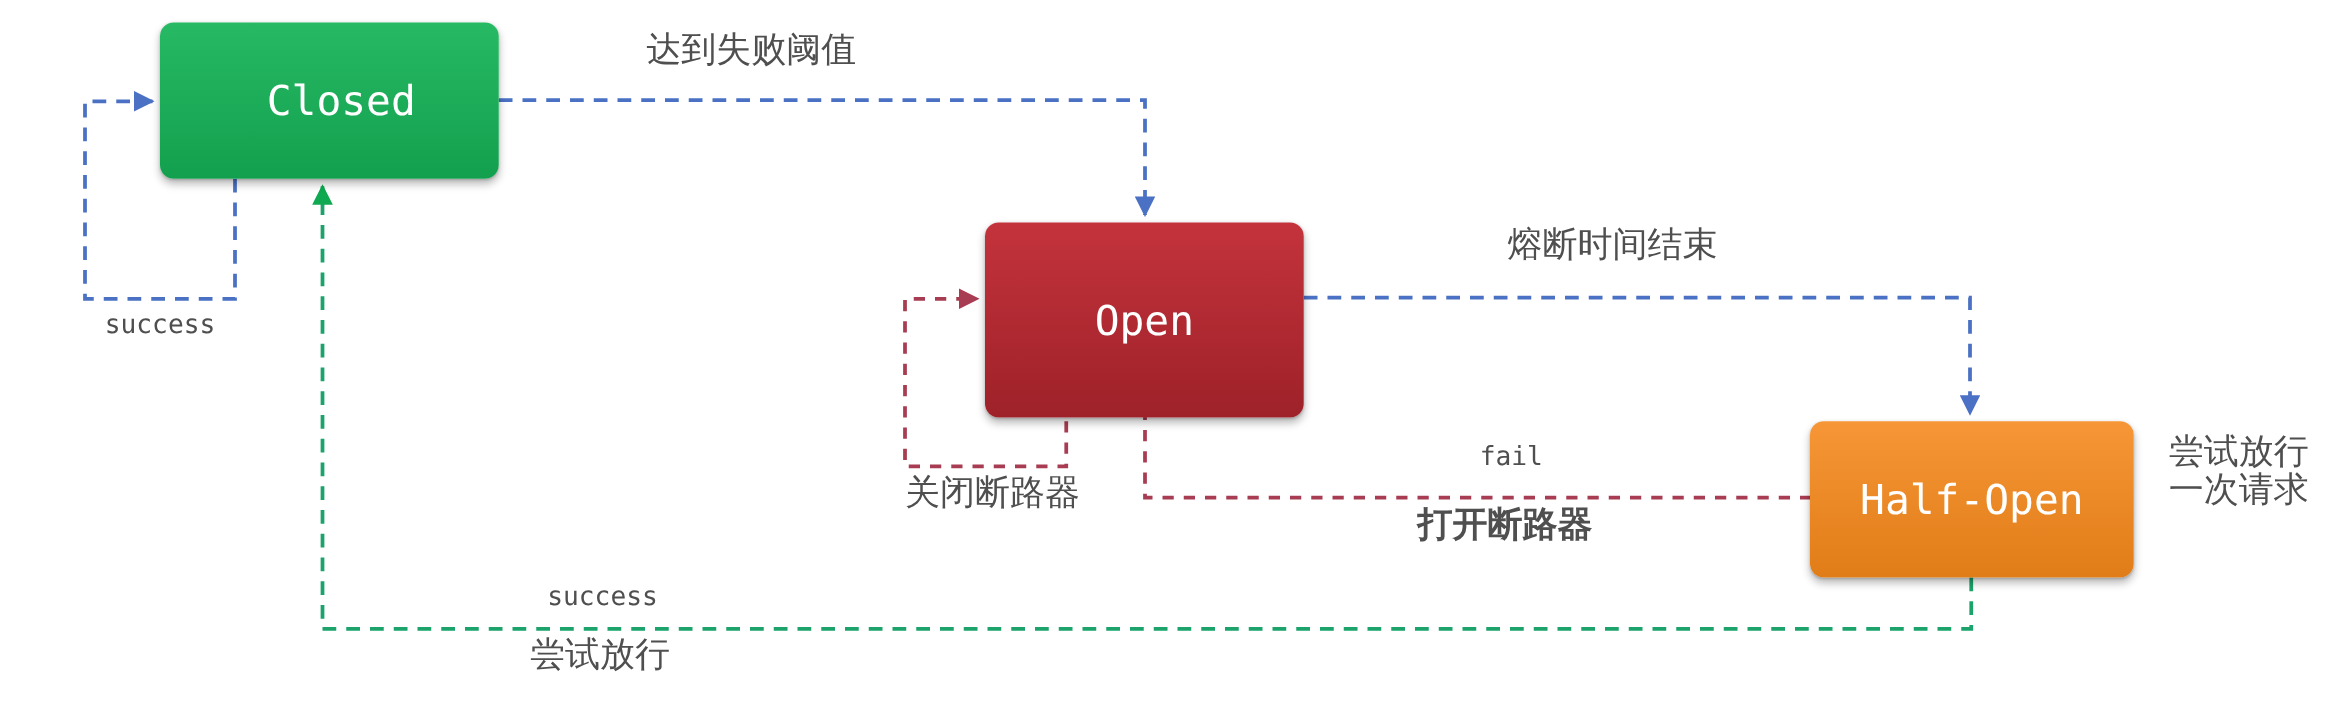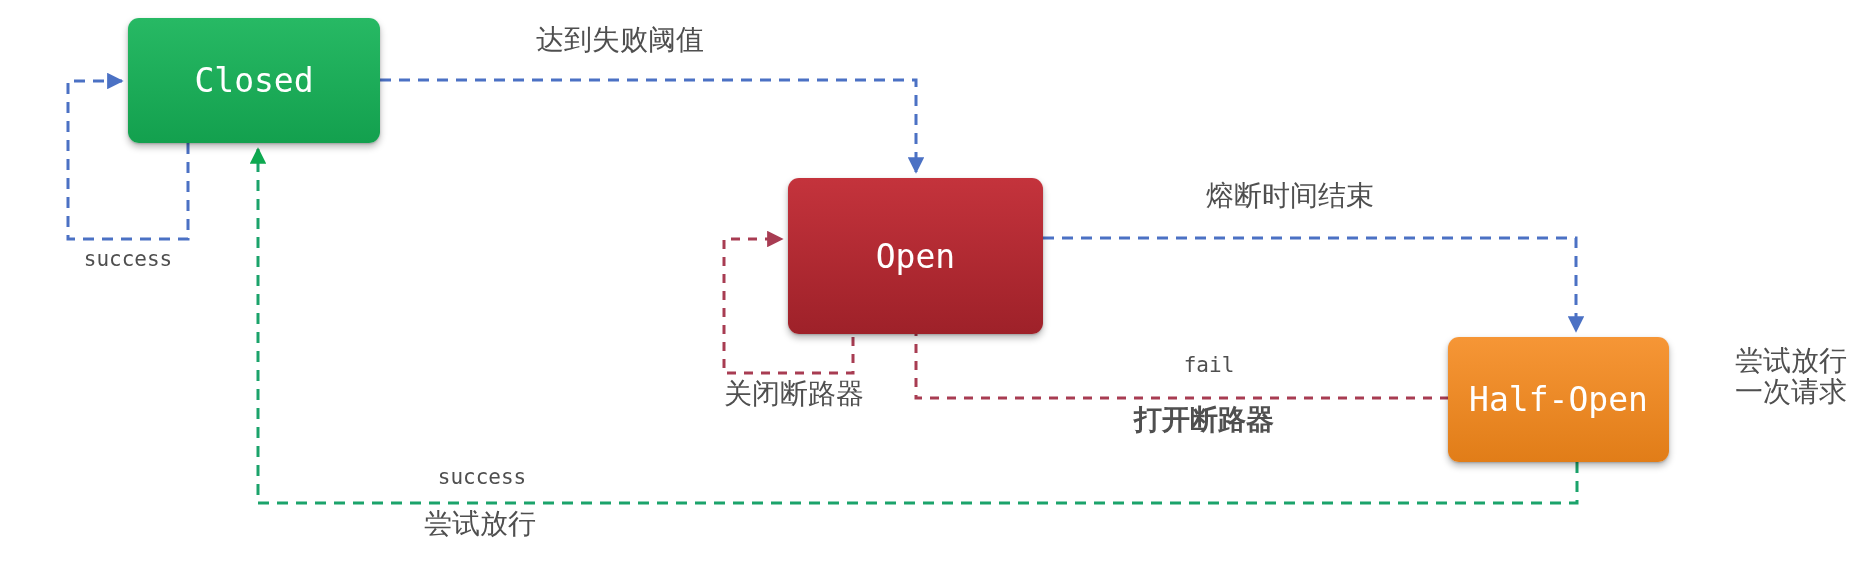--- a/index.html
+++ b/index.html
@@ -40,44 +40,45 @@
     align-items: center;
     justify-content: center;
     color: var(--state-text);
     font-family: "DejaVu Sans Mono", "Liberation Mono", monospace;
     font-size: 33px;
     box-shadow: 0 4px 7px rgba(0,0,0,0.28), 0 1px 2px rgba(0,0,0,0.18);
   }
   #state-closed {
     left: 128px; top: 18px; width: 252px; height: 125px;
     background: linear-gradient(180deg, var(--closed-top), var(--closed-bottom));
+    padding-left: 19px;
   }
   #state-open {
     left: 788px; top: 178px; width: 255px; height: 156px;
     background: linear-gradient(180deg, var(--open-top), var(--open-bottom));
   }
   #state-half-open {
-    left: 1448px; top: 337px; width: 221px; height: 125px;
+    left: 1448px; top: 337px; width: 259px; height: 125px;
     background: linear-gradient(180deg, var(--half-open-top), var(--half-open-bottom));
   }
 
   .lbl {
     position: absolute;
     color: var(--text);
     font-size: 28px;
     white-space: nowrap;
     transform: translateX(-50%);
     line-height: 1.1;
   }
   .mono {
     font-family: "DejaVu Sans Mono", "Liberation Mono", monospace;
     font-size: 21px;
   }
   #lbl-success-self   { left: 128px;  top: 248px; }
-  #lbl-reach-threshold{ left: 620px;  top: 25px;  }
+  #lbl-reach-threshold{ left: 601px;  top: 25px;  }
   #lbl-fast-fail      { left: 794px;  top: 379px; }
   #lbl-break-time-end { left: 1290px; top: 181px; }
   #lbl-fail           { left: 1209px; top: 354px; }
   #lbl-open-breaker   { left: 1204px; top: 405px; font-weight: bold; }
   #lbl-success-bottom { left: 482px;  top: 466px; }
   #lbl-close-breaker  { left: 480px;  top: 509px; }
   #lbl-note {
     position: absolute;
     left: 1735px; top: 345px;
     color: var(--text);

